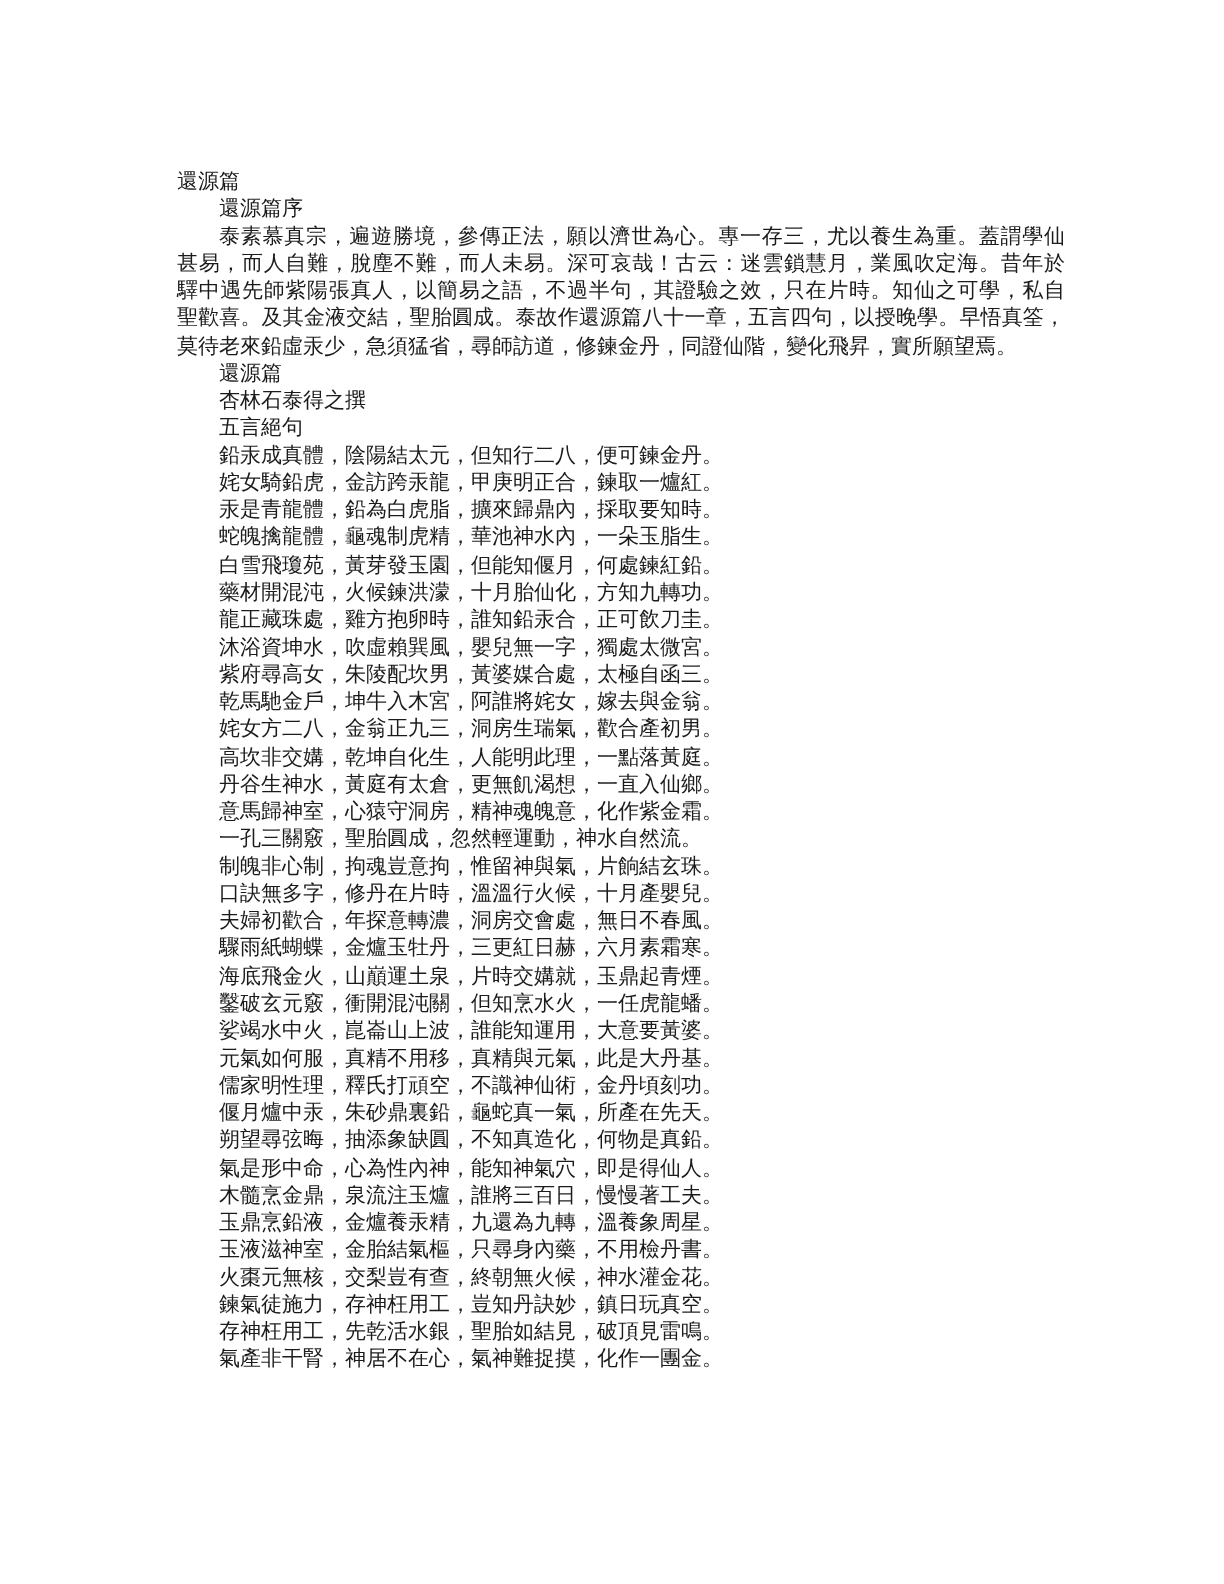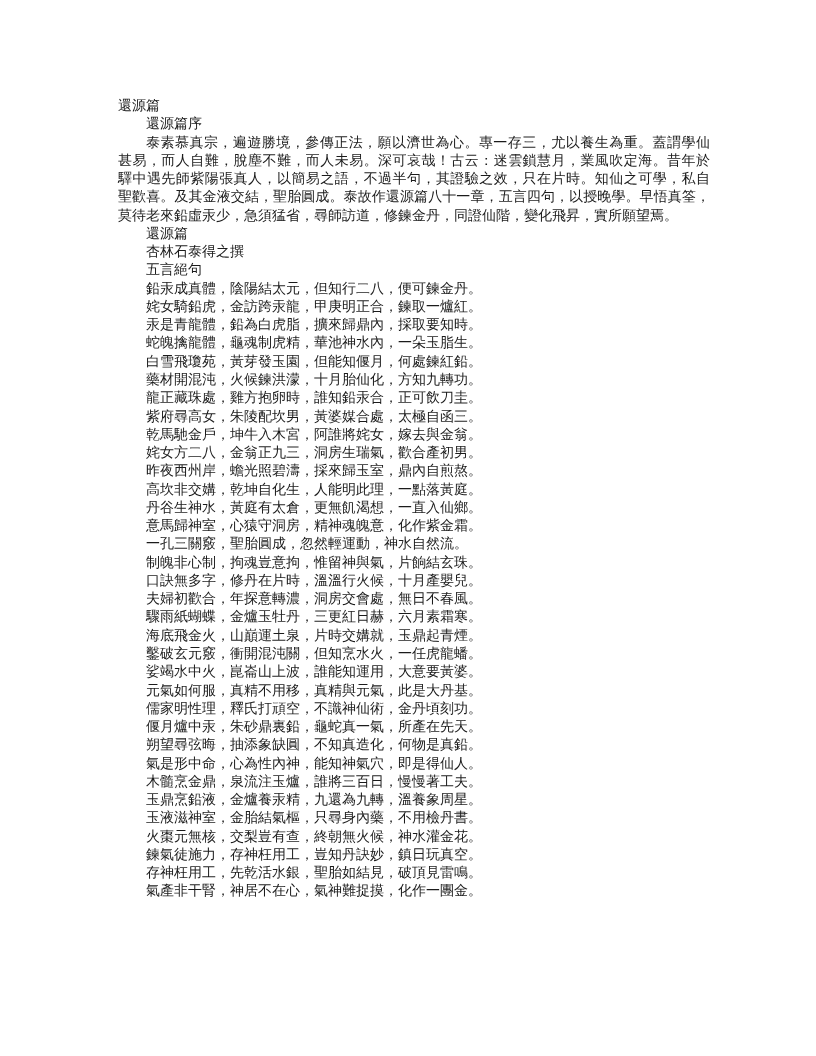--- a/index.html
+++ b/index.html
@@ -11,21 +11,21 @@
     width: 816px;
     height: 1056px;
     position: relative;
     overflow: hidden;
     font-family: "DejaVu Serif", "Liberation Serif", serif;
     color: #1b1b1b;
   }
   .page {
     position: absolute;
     left: 118px;
-    top: 96px;
+    top: 112px;
     width: 592px;
     font-size: 14px;
     line-height: 18.27px;
   }
   .line {
     display: block;
     white-space: nowrap;
     height: 18.27px;
   }
   .indent {
@@ -73,24 +73,24 @@
   <span class="line indent">五言絕句</span>
 
   <div>
     <span class="poem-line">鉛汞成真體，陰陽結太元，但知行二八，便可鍊金丹。</span>
     <span class="poem-line">姹女騎鉛虎，金訪跨汞龍，甲庚明正合，鍊取一爐紅。</span>
     <span class="poem-line">汞是青龍體，鉛為白虎脂，擴來歸鼎內，採取要知時。</span>
     <span class="poem-line">蛇魄擒龍體，龜魂制虎精，華池神水內，一朵玉脂生。</span>
     <span class="poem-line">白雪飛瓊苑，黃芽發玉園，但能知偃月，何處鍊紅鉛。</span>
     <span class="poem-line">藥材開混沌，火候鍊洪濛，十月胎仙化，方知九轉功。</span>
     <span class="poem-line">龍正藏珠處，雞方抱卵時，誰知鉛汞合，正可飲刀圭。</span>
+    <span class="poem-line">沐浴資坤水，吹虛賴巽風，嬰兒無一字，獨處太微宮。</span>
     <span class="poem-line">紫府尋高女，朱陵配坎男，黃婆媒合處，太極自函三。</span>
     <span class="poem-line">乾馬馳金戶，坤牛入木宮，阿誰將姹女，嫁去與金翁。</span>
     <span class="poem-line">姹女方二八，金翁正九三，洞房生瑞氣，歡合產初男。</span>
-    <span class="poem-line">昨夜西州岸，蟾光照碧濤，採來歸玉室，鼎內自煎熬。</span>
     <span class="poem-line">高坎非交媾，乾坤自化生，人能明此理，一點落黃庭。</span>
     <span class="poem-line">丹谷生神水，黃庭有太倉，更無飢渴想，一直入仙鄉。</span>
     <span class="poem-line">意馬歸神室，心猿守洞房，精神魂魄意，化作紫金霜。</span>
     <span class="poem-line">一孔三關竅，聖胎圓成，忽然輕運動，神水自然流。</span>
     <span class="poem-line">制魄非心制，拘魂豈意拘，惟留神與氣，片餉結玄珠。</span>
     <span class="poem-line">口訣無多字，修丹在片時，溫溫行火候，十月產嬰兒。</span>
     <span class="poem-line">夫婦初歡合，年探意轉濃，洞房交會處，無日不春風。</span>
     <span class="poem-line">驟雨紙蝴蝶，金爐玉牡丹，三更紅日赫，六月素霜寒。</span>
     <span class="poem-line">海底飛金火，山巔運土泉，片時交媾就，玉鼎起青煙。</span>
     <span class="poem-line">鑿破玄元竅，衝開混沌關，但知烹水火，一任虎龍蟠。</span>

